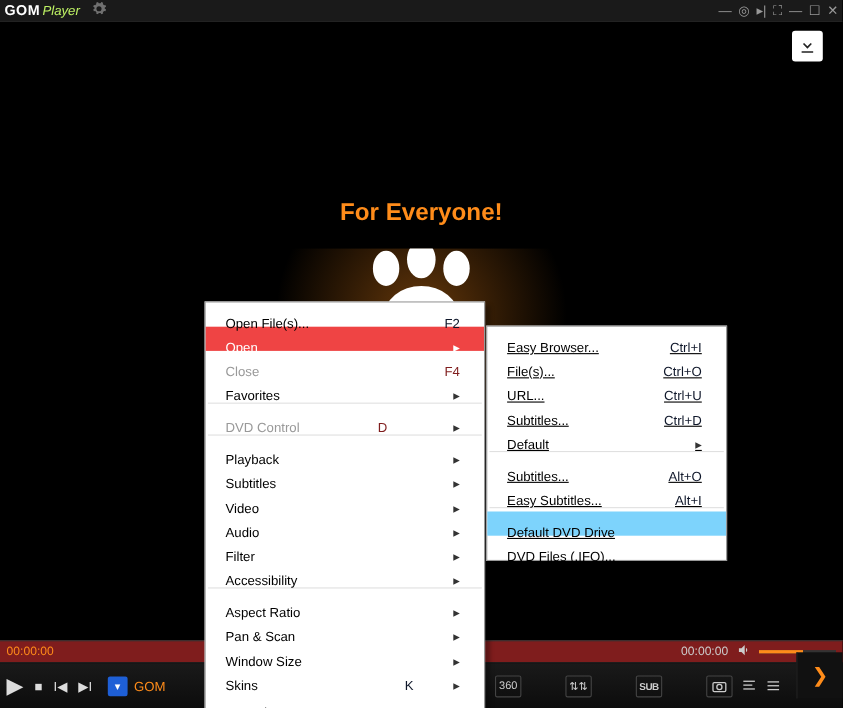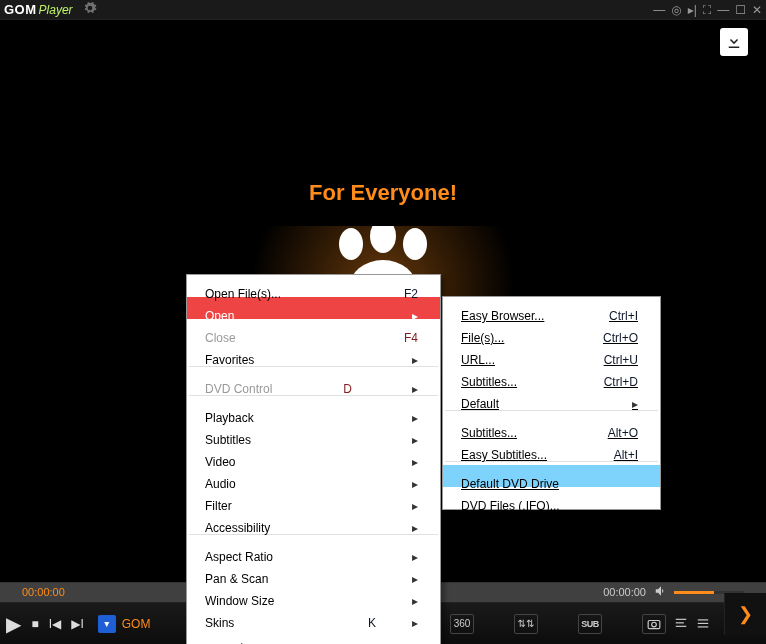--- a/index.html
+++ b/index.html
@@ -33,21 +33,21 @@
 .ctx-item.disabled .shortcut { color: #7f1d1d; }
 .ctx-item.highlight { background: #ef4444; color: #fff; align-items: center; }
 .ctx-item.highlight .arrow, .ctx-item.highlight .shortcut { color: #fff; }
 .ctx-item.sub-highlight { background: #7dd3fc; }
 .ctx-sep { height: 1px; background: #e0e0e0; margin: 3px 2px; }
 
 .menu-main { top: 274px; left: 186px; width: 255px; }
 .menu-sub { top: 296px; left: 442px; width: 219px; text-decoration: underline; }
 
 
-.timeline { position: absolute; left: 0; right: 0; bottom: 42px; height: 20px; background: #404040; display: flex; align-items: center; padding: 0 22px; justify-content: center; }
+.timeline { position: absolute; left: 0; right: 0; bottom: 42px; height: 20px; background: #7f1d1d; display: flex; align-items: center; padding: 0 6px; justify-content: center; }
 .time-left { color: #ff8c1a; font-size: 11px; }
 .time-right { color: #ccc; font-size: 11px; margin-left: auto; margin-right: 8px; }
 .vol-icon { color: #ccc; margin-right: 6px; }
 .vol-track { width: 70px; height: 3px; background: #333; position: relative; }
 .vol-fill { width: 40px; height: 3px; background: #ff8c1a; }
 .tl-sep { position: absolute; left:0; right:0; top:0; height:1px; background:#333; }
 
 .controls { position: absolute; left: 0; right: 0; bottom: 0; height: 42px; background: linear-gradient(#1a1a1a,#0c0c0c); display: flex; align-items: center; padding: 0 6px; gap: 10px; border-top: 1px solid #222; }
 .cbtn { color: #ddd; display: flex; align-items: center; justify-content: center; cursor: pointer; }
 .play-big { font-size: 20px; }

